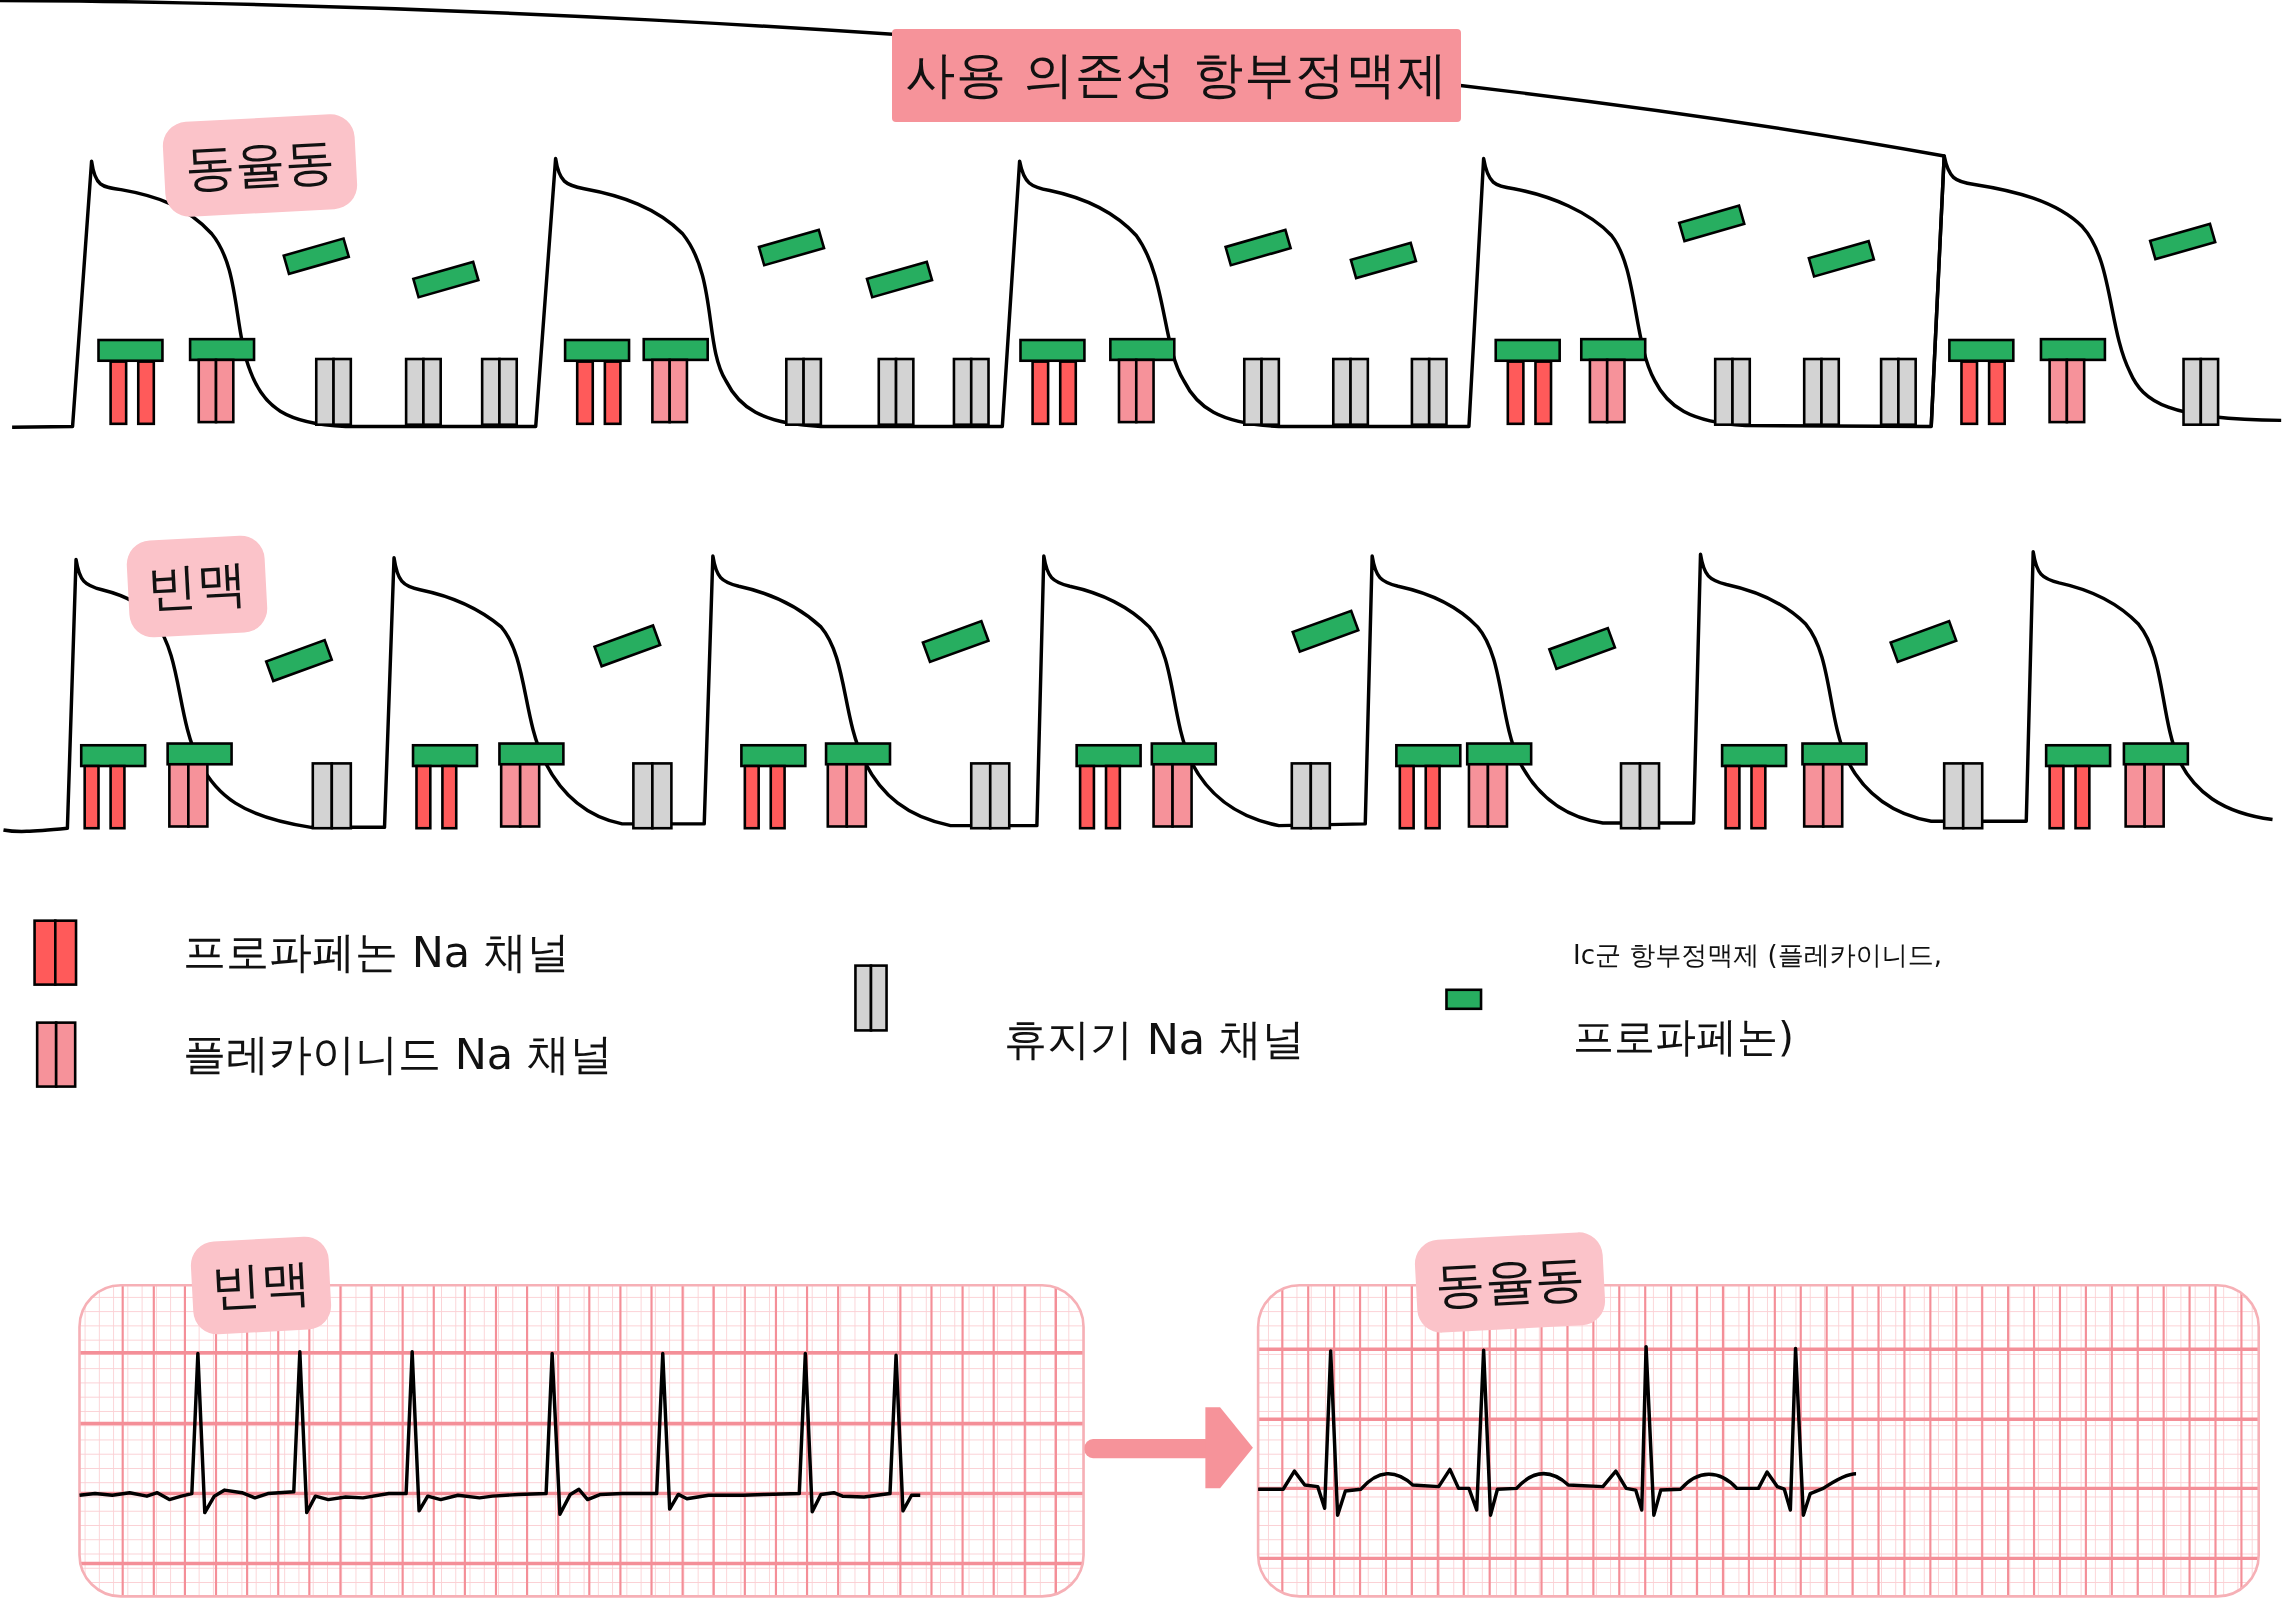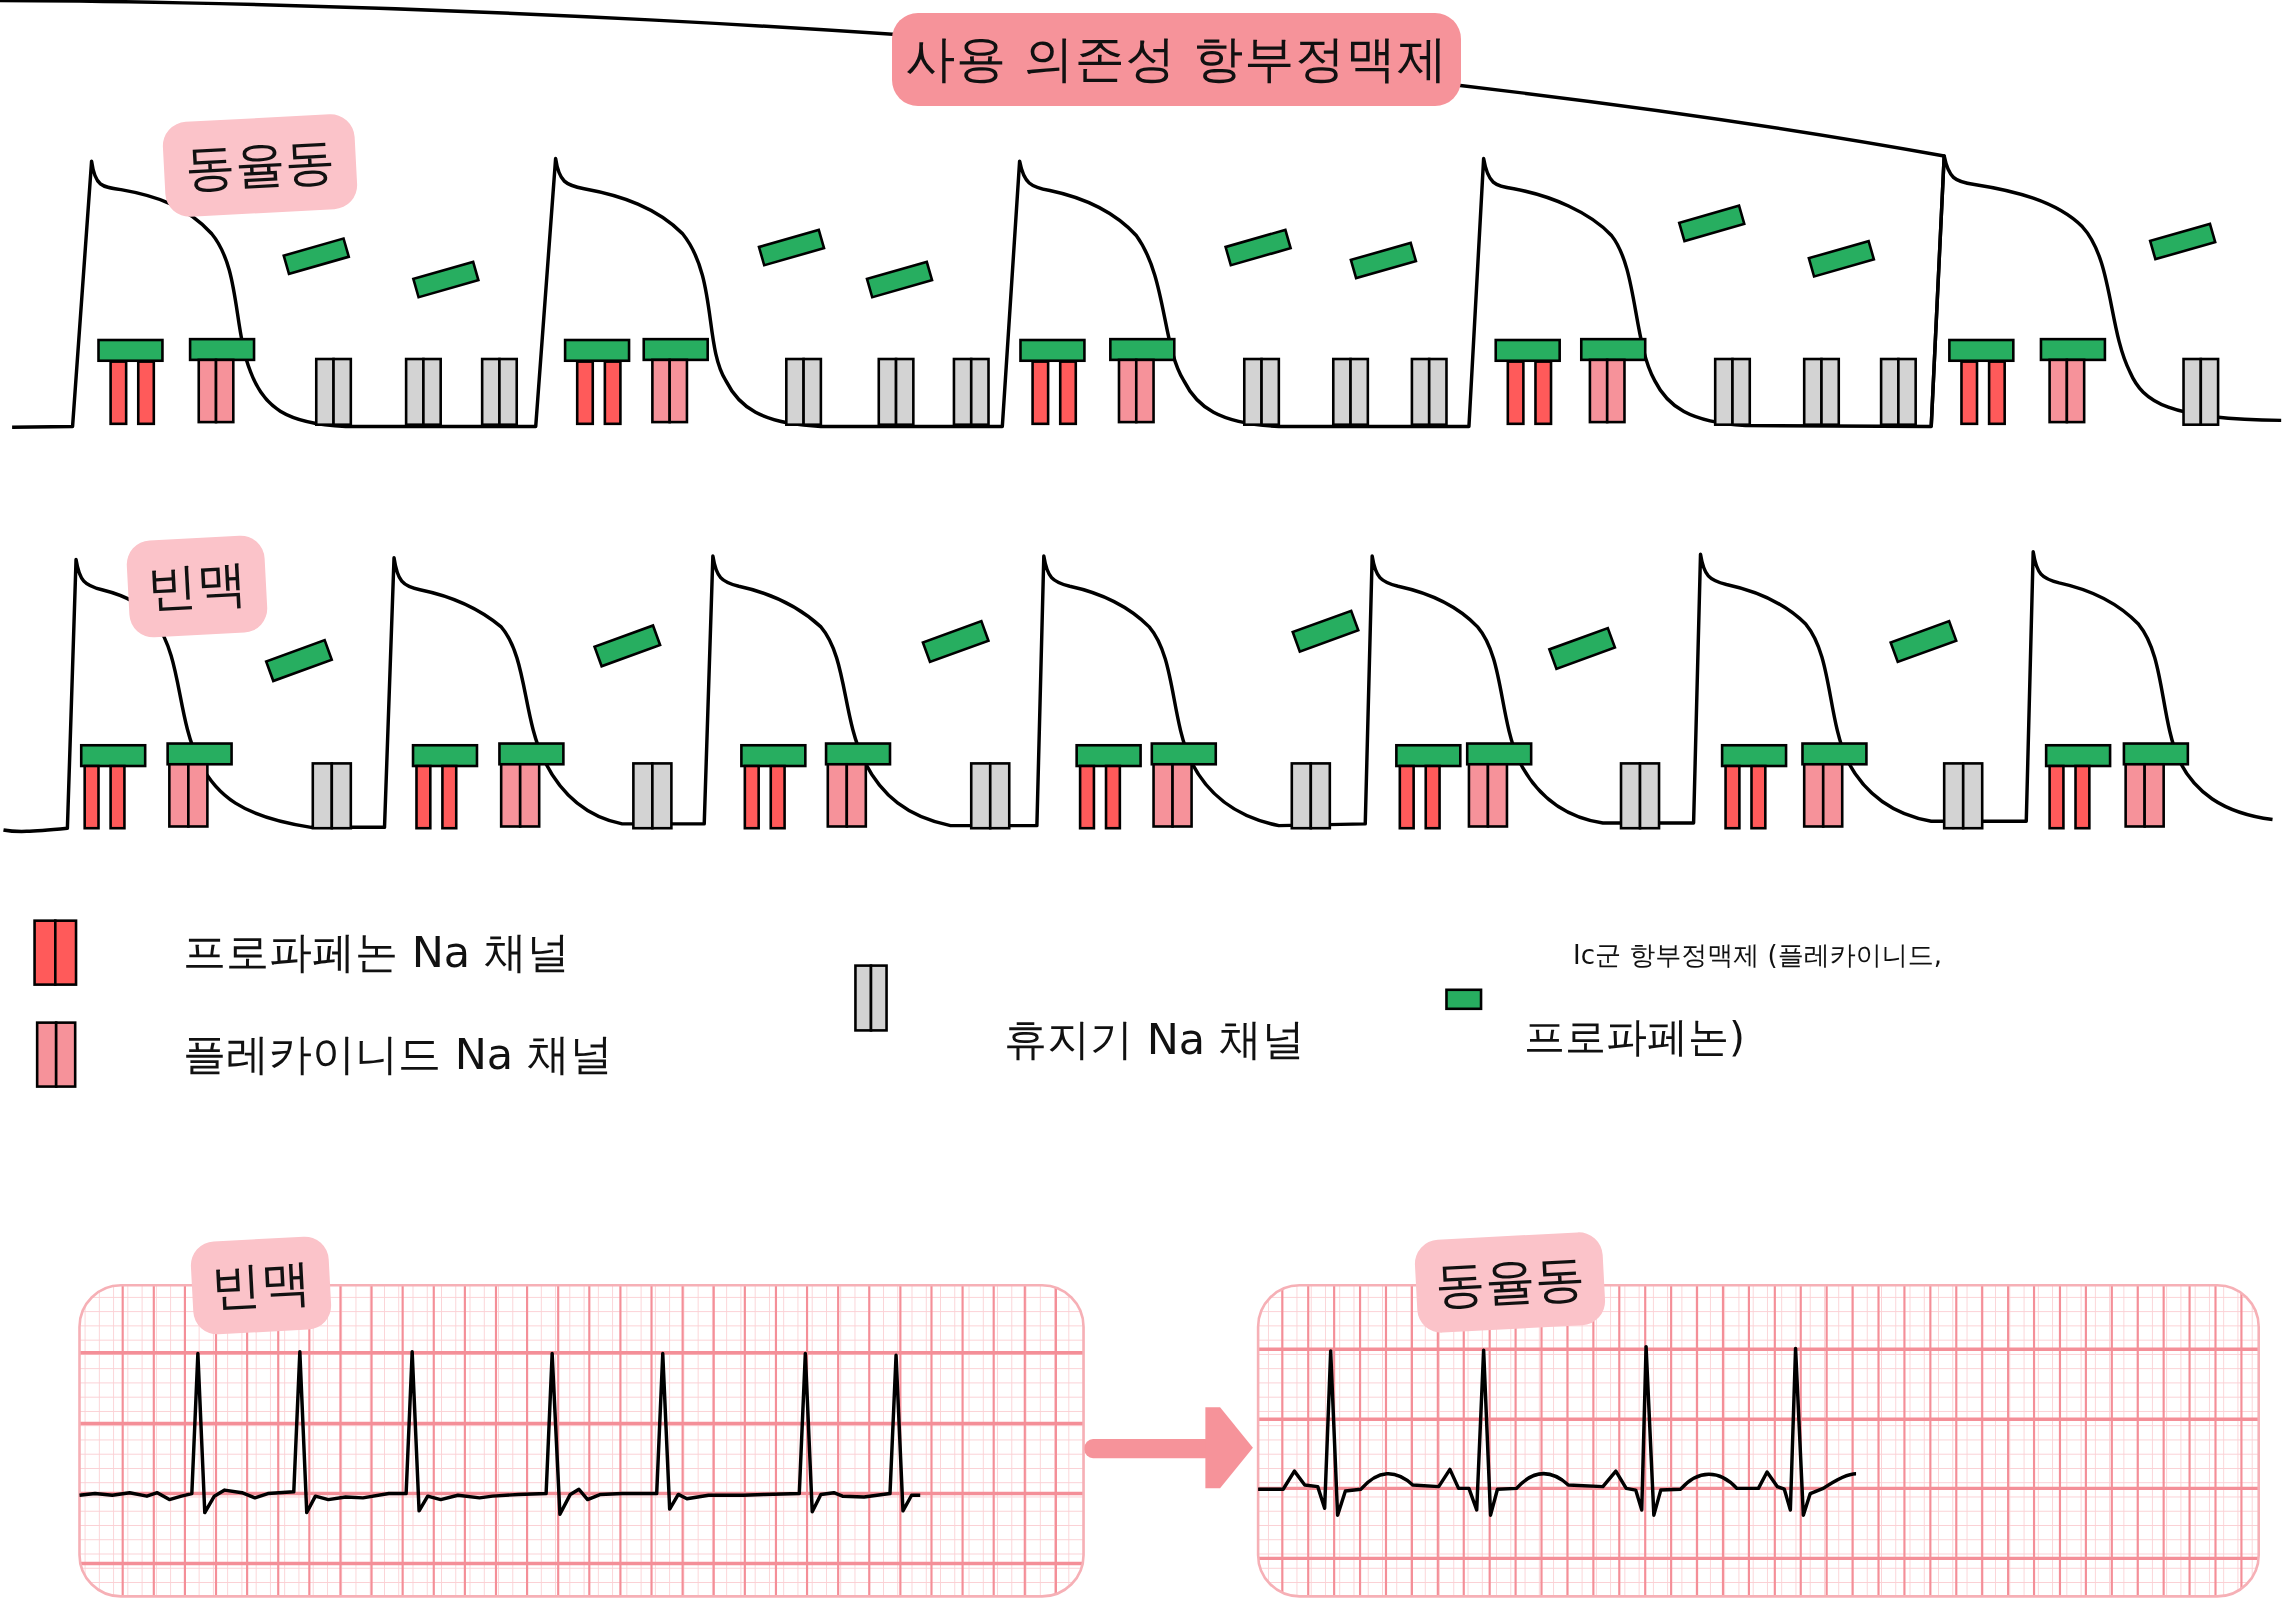--- a/index.html
+++ b/index.html
@@ -1,20 +1,20 @@
 <!DOCTYPE html>
 <html style="font-size:14px"><head>
 <meta charset="utf-8">
 <style>
   html, body { margin: 0; padding: 0; background: #ffffff; }
   body { width: 2295px; height: 1621px; position: relative; overflow: hidden;
          font-family: "DejaVu Sans", "Liberation Sans", sans-serif; }
   #diagram { position: absolute; left: 0; top: 0; }
-  .title-badge { position: absolute; left: 892px; top: 13px; width: 569px; height: 93px;
-    background: #f6939a; border-radius: 26px; display: flex; align-items: center; justify-content: center;
+  .title-badge { position: absolute; left: 892px; top: 29px; width: 569px; height: 93px;
+    background: #f6939a; border-radius: 4px; display: flex; align-items: center; justify-content: center;
     font-size: 50px; color: #111; letter-spacing: 0.9px; }
   .tag { position: absolute; background: #fbc3c9; border-radius: 24px; display: flex; align-items: center;
     justify-content: center; color: #111; font-size: 50px; transform: rotate(-3deg); }
   .legend-text { position: absolute; font-size: 43px; color: #111; line-height: 1.3; }
 </style>
 </head>
 <body>
 
 <svg id="diagram" width="2295" height="1621" viewBox="0 0 2656 1875" xmlns="http://www.w3.org/2000/svg">
   <defs>
@@ -327,21 +327,21 @@
   <span>동율동</span>
 </div>
 <div class="tag" style="left:128px; top:538px; width:138px; height:97px;">
   <span>빈맥</span>
 </div>
 
 <div class="legend-text" style="left:183px; top:925px;">프로파페논 Na 채널</div>
 <div class="legend-text" style="left:183px; top:1027px;">플레카이니드 Na 채널</div>
 <div class="legend-text" style="left:1004px; top:1012px;text-align:center;">휴지기 Na 채널</div>
 <div class="legend-text" style="left:1573px; top:939px; font-size:26px;">Ic군  항부정맥제 (플레카이니드,</div>
-<div class="legend-text" style="left:1524px; top:1011px; font-size:41px;">프로파페논)</div>
+<div class="legend-text" style="left:1573px; top:1011px; font-size:41px;">프로파페논)</div>
 
 <div class="tag" style="left:192px; top:1239px; width:138px; height:93px;">
   <span>빈맥</span>
 </div>
 <div class="tag" style="left:1416px; top:1236px; width:188px; height:93px;">
   <span>동율동</span>
 </div>
 
 
 </body></html>

